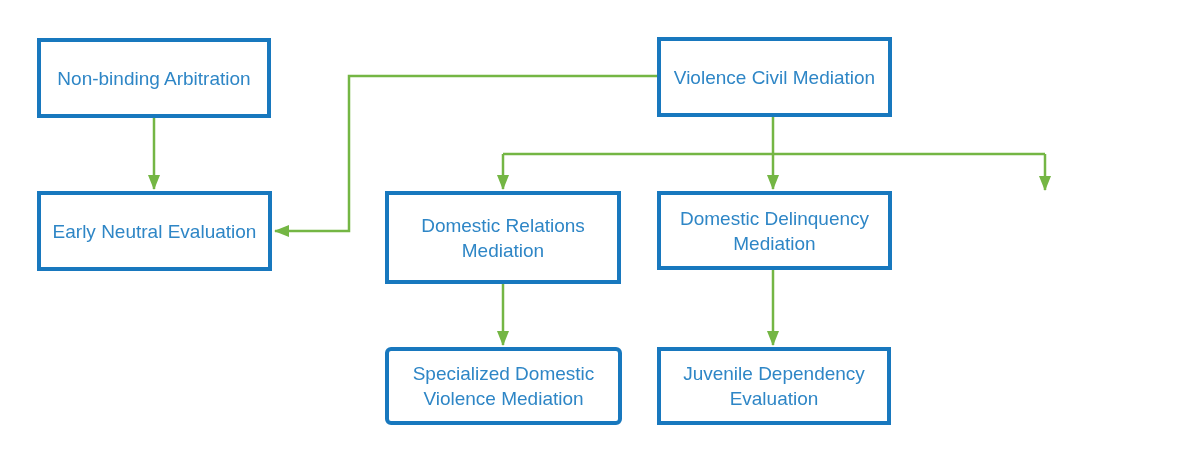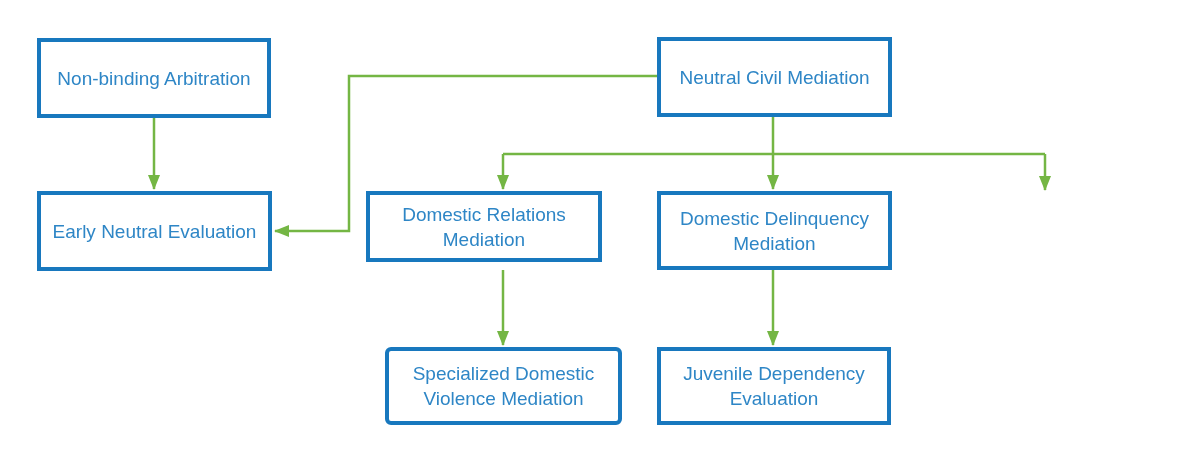--- a/index.html
+++ b/index.html
@@ -76,25 +76,25 @@
 
     <path class="edge" d="M1045,154 V190" marker-end="url(#arrow)"></path>
 
     <path class="edge" d="M503,270 V345" marker-end="url(#arrow)"></path>
 
     <path class="edge" d="M773,270 V345" marker-end="url(#arrow)"></path>
   </svg>
 
   <div class="node" style="left:37px;  top:38px;  width:234px; height:80px;">Non-binding Arbitration</div>
 
-  <div class="node" style="left:657px; top:37px;  width:235px; height:80px;">Neutral Civil Mediation</div>
+  <div class="node" style="left:657px; top:37px;  width:235px; height:80px;">Violence Civil Mediation</div>
 
   <div class="node" style="left:37px;  top:191px; width:235px; height:80px;">Early Neutral Evaluation</div>
 
-  <div class="node" style="left:366px; top:191px; width:236px; height:71px;">Domestic Relations Mediation</div>
+  <div class="node" style="left:385px; top:191px; width:236px; height:93px;">Domestic Relations Mediation</div>
 
   <div class="node" style="left:657px; top:191px; width:235px; height:79px;">Domestic Delinquency Mediation</div>
 
 
   <div class="node" style="left:385px; top:347px; width:237px; height:78px;border-radius:6px;">Specialized Domestic Violence Mediation</div>
 
   <div class="node" style="left:657px; top:347px; width:234px; height:78px;">Juvenile Dependency Evaluation</div>
 
 </div>
 

